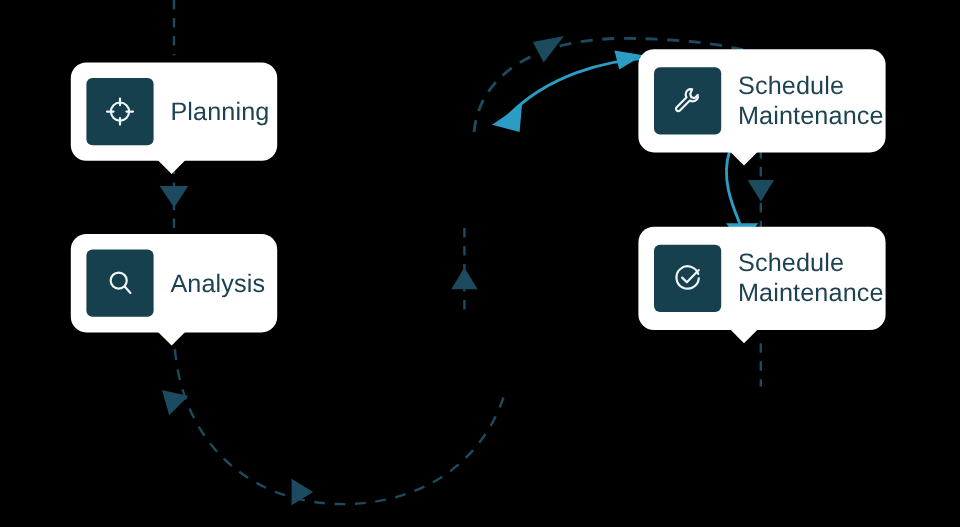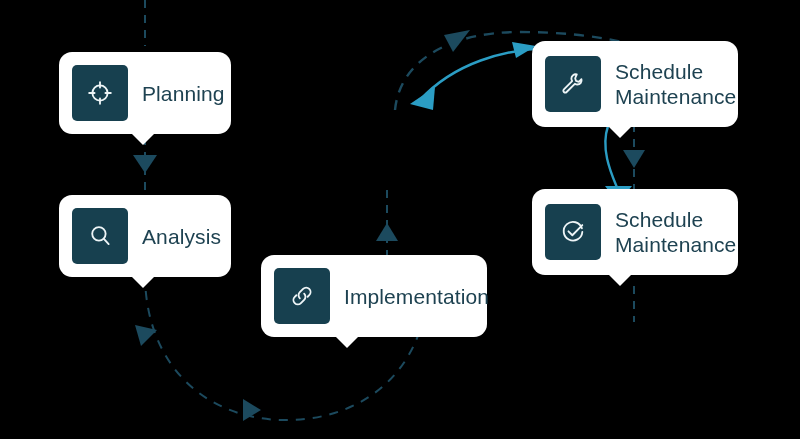--- a/index.html
+++ b/index.html
@@ -118,30 +118,20 @@
       <svg width="26" height="26" viewBox="0 0 24 24">
         <circle class="ic" cx="11" cy="10" r="6.2"></circle>
         <line class="ic" x1="15.6" y1="14.6" x2="20" y2="19.5"></line>
       </svg>
     </div>
     <div class="node-label">Analysis</div>
     <div class="node-tail" style="left:64px;"></div>
   </div>
 
 
-  <div class="node" style="left:264px; top:258px; width:220px; height:76px;">
-    <div class="node-icon" style="width:56px;height:56px;margin-left:10px;">
-      <svg width="26" height="26" viewBox="0 0 24 24">
-        <path class="ic" d="M10 14.2 C8.4 12.6 8.4 10.1 10 8.5 L13 5.5 C14.6 3.9 17.1 3.9 18.7 5.5 C20.3 7.1 20.3 9.6 18.7 11.2 L17.2 12.7"></path>
-        <path class="ic" d="M14 9.8 C15.6 11.4 15.6 13.9 14 15.5 L11 18.5 C9.4 20.1 6.9 20.1 5.3 18.5 C3.7 16.9 3.7 14.4 5.3 12.8 L6.8 11.3"></path>
-      </svg>
-    </div>
-    <div class="node-label">Implementation</div>
-    <div class="node-tail" style="left:66px;"></div>
-  </div>
 
   <div class="node" style="left:535px; top:44px; width:200px; height:80px;">
     <div class="node-icon" style="width:56px;height:56px;margin-left:10px;">
       <svg width="26" height="26" viewBox="0 0 24 24">
         <path class="ic" d="M15.5 3.2 C13 2.5 10.5 4.3 10.5 7 C10.5 7.9 10.8 8.7 11.2 9.3 L3.6 16.9 C2.9 17.6 2.9 18.7 3.6 19.4 C4.3 20.1 5.4 20.1 6.1 19.4 L13.7 11.8 C14.3 12.2 15.1 12.5 16 12.5 C18.7 12.5 20.5 10 19.8 7.5 L17.3 10 L14.8 9.2 L14 6.7 Z"></path>
       </svg>
     </div>
     <div class="node-label">Schedule
 Maintenance</div>
     <div class="node-tail" style="left:68px;"></div>

